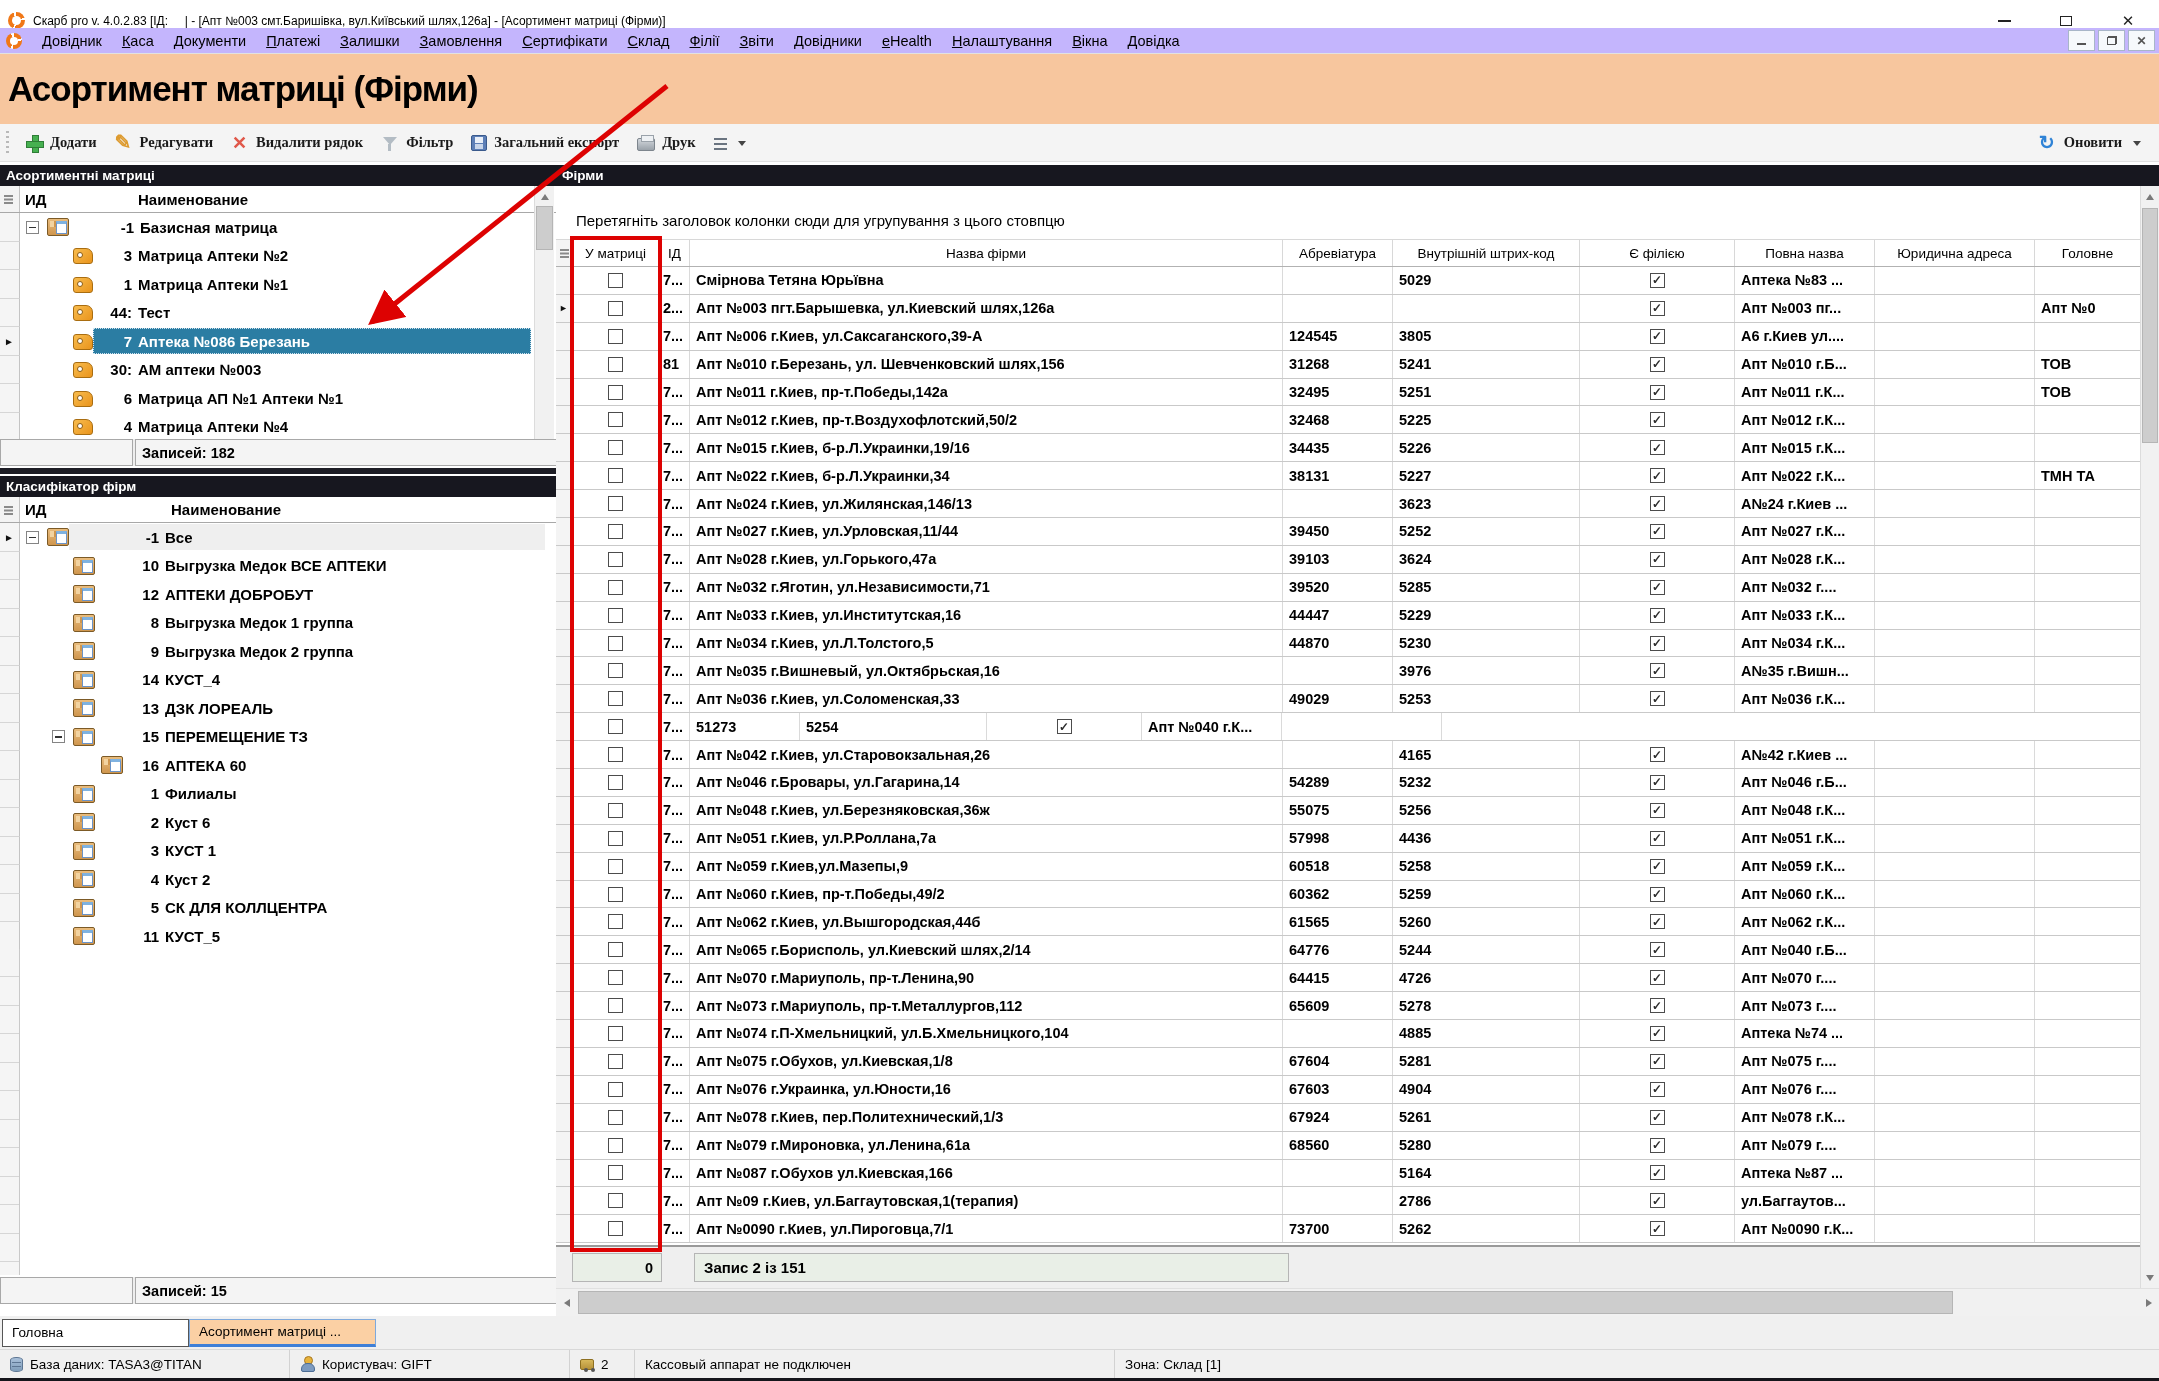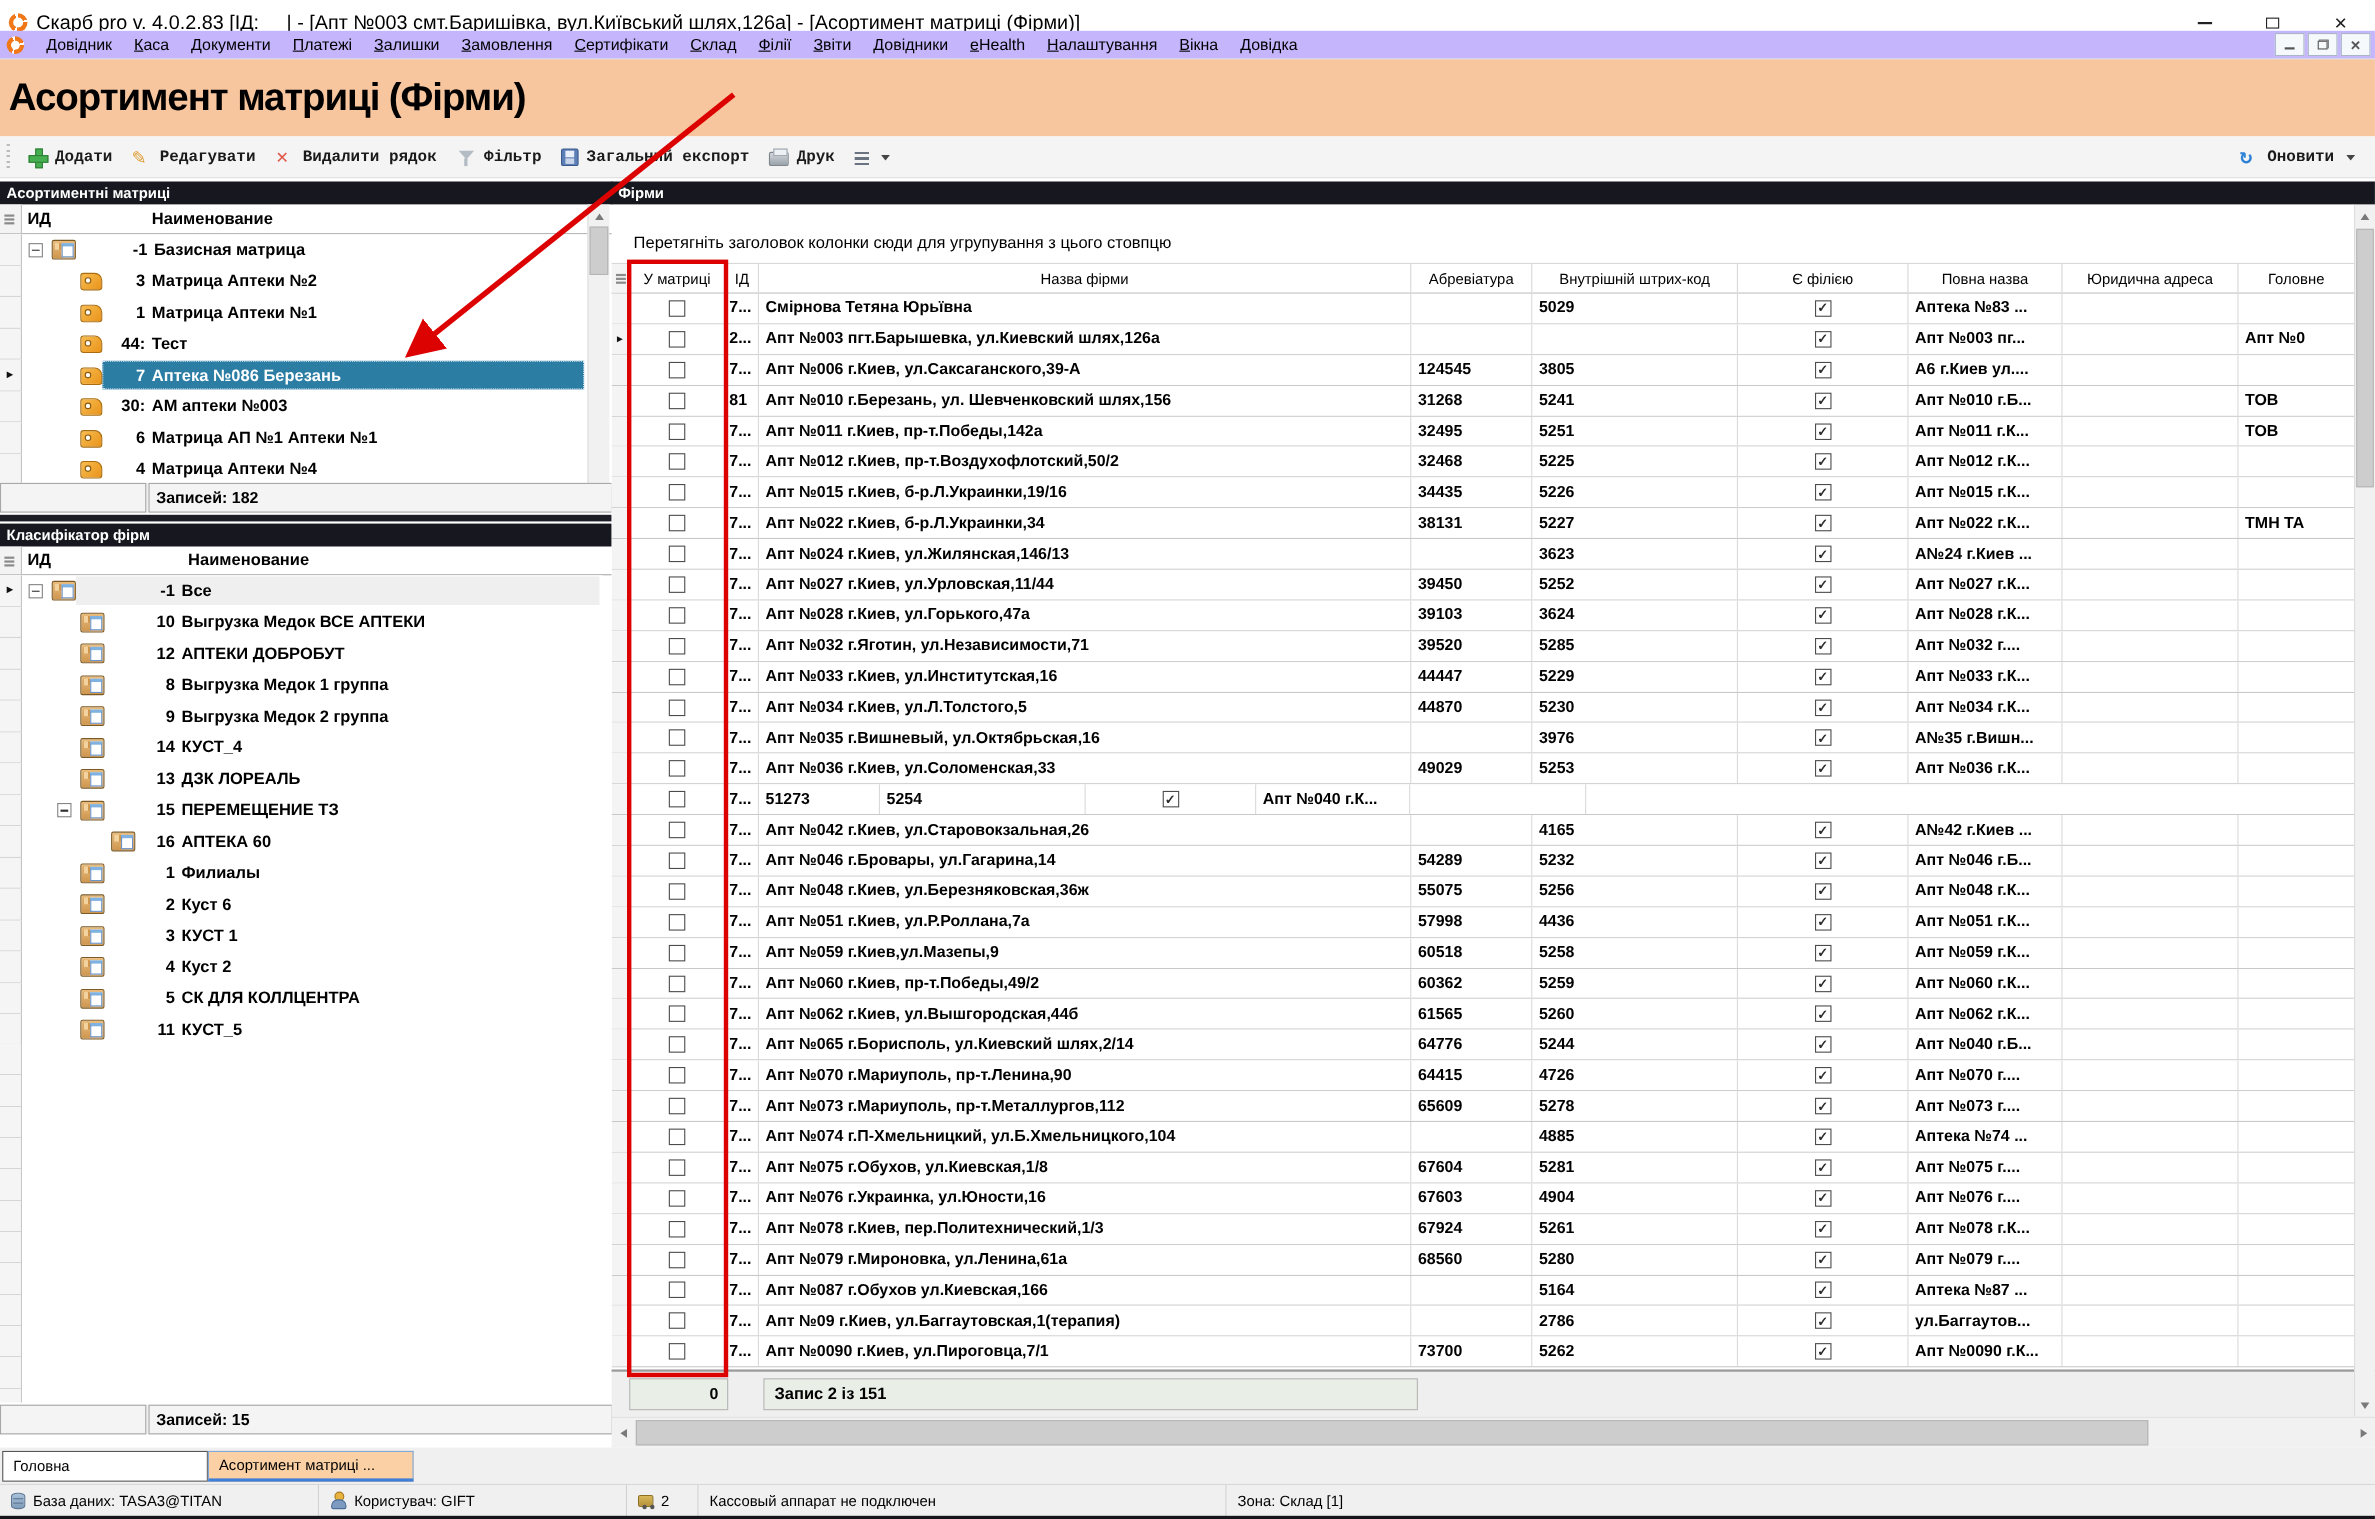--- a/index.html
+++ b/index.html
@@ -1,20 +1,20 @@
 <!DOCTYPE html>
 <html><head>
 <meta charset="utf-8">
 <style>
   *{box-sizing:border-box;margin:0;padding:0}
   html,body{width:2159px;height:1381px;overflow:hidden}
   body{font-family:"Liberation Sans",sans-serif;background:#fff;position:relative;color:#000;font-size:14px}
 
   
-  .titlebar{position:absolute;top:0;left:0;right:0;height:41px;background:#fff;display:flex;align-items:center;padding-left:8px;font-size:18px}
+  .titlebar{position:absolute;top:0;left:0;right:0;height:41px;background:#fff;display:flex;align-items:center;padding-left:8px;font-size:12px}
   .logo{width:17px;height:17px;border-radius:50%;flex:none;position:relative;margin-right:8px;
     background:conic-gradient(#f07818 0 70deg,#fff 70deg 86deg,#f07818 86deg 190deg,#fff 190deg 206deg,#f07818 206deg 338deg,#fff 338deg 360deg)}
   .logo::after{content:"";position:absolute;inset:4px;background:#fff;border-radius:50%}
   .wbtns{margin-left:auto;display:flex;height:100%}
   .wbtn{width:62px;height:100%;display:flex;align-items:center;justify-content:center;color:#222}
   .g-min{width:13px;height:2px;background:#222}
   .g-max{width:12px;height:10px;border:1.5px solid #222}
   .g-close::before{content:"✕";font-size:15px}
 
   
@@ -29,21 +29,21 @@
   .g-rest::after{content:"";position:absolute;left:0;bottom:0;width:7px;height:6px;border:1.5px solid #555;background:#f6f9fc}
   .g-close2::before{content:"✕";font-size:12px;font-weight:bold}
 
   
   .heading{position:absolute;top:54px;left:0;right:0;height:70px;background:#f7c69e;display:flex;align-items:center;padding-left:8px}
   .heading h1{font-size:35px;font-weight:bold;letter-spacing:-1px}
 
   
   .toolbar{position:absolute;top:124px;left:0;right:0;height:38px;background:#f4f4f4;border-bottom:1px solid #e0e0e0;display:flex;align-items:center;padding-left:16px}
   .grip{position:absolute;left:6px;top:7px;bottom:7px;width:3px;background:repeating-linear-gradient(#b9b9b9 0 2px,transparent 2px 5px)}
-  .tbtn{display:flex;align-items:center;gap:7px;padding:3px 9px;background:transparent;border:none;font-family:Liberation Mono, monospace;font-size:14.5px;font-weight:bold;color:#1a1a1a;white-space:nowrap}
+  .tbtn{display:flex;align-items:center;gap:7px;padding:3px 9px;background:transparent;border:none;font-family:Liberation Serif, serif;font-size:14.5px;font-weight:bold;color:#1a1a1a;white-space:nowrap}
   .tbico{width:18px;height:18px;position:relative;flex:none;display:inline-block}
   .caret{width:0;height:0;border:4px solid transparent;border-top:5px solid #444;margin:6px 4px 0 2px}
   .tb-right{margin-left:auto;display:flex;align-items:center;margin-right:14px}
 
   .plus-icon::before{content:"";position:absolute;left:7px;top:1px;width:5px;height:16px;background:#46b050;border:1px solid #2e7d36}
   .plus-icon::after{content:"";position:absolute;left:1px;top:7px;width:16px;height:5px;background:#46b050;border:1px solid #2e7d36}
   .pencil-icon::before{content:"✎";position:absolute;left:0;top:-4px;font-size:20px;color:#dd9a2e}
   .delete-icon::before{content:"✕";position:absolute;left:1px;top:-2px;font-size:18px;font-weight:bold;color:#e0584a}
   .filter-icon::before{content:"";position:absolute;left:2px;top:3px;border-left:7px solid transparent;border-right:7px solid transparent;border-top:8px solid #b3bcc4}
   .filter-icon::after{content:"";position:absolute;left:7px;top:10px;width:3px;height:7px;background:#b3bcc4}

